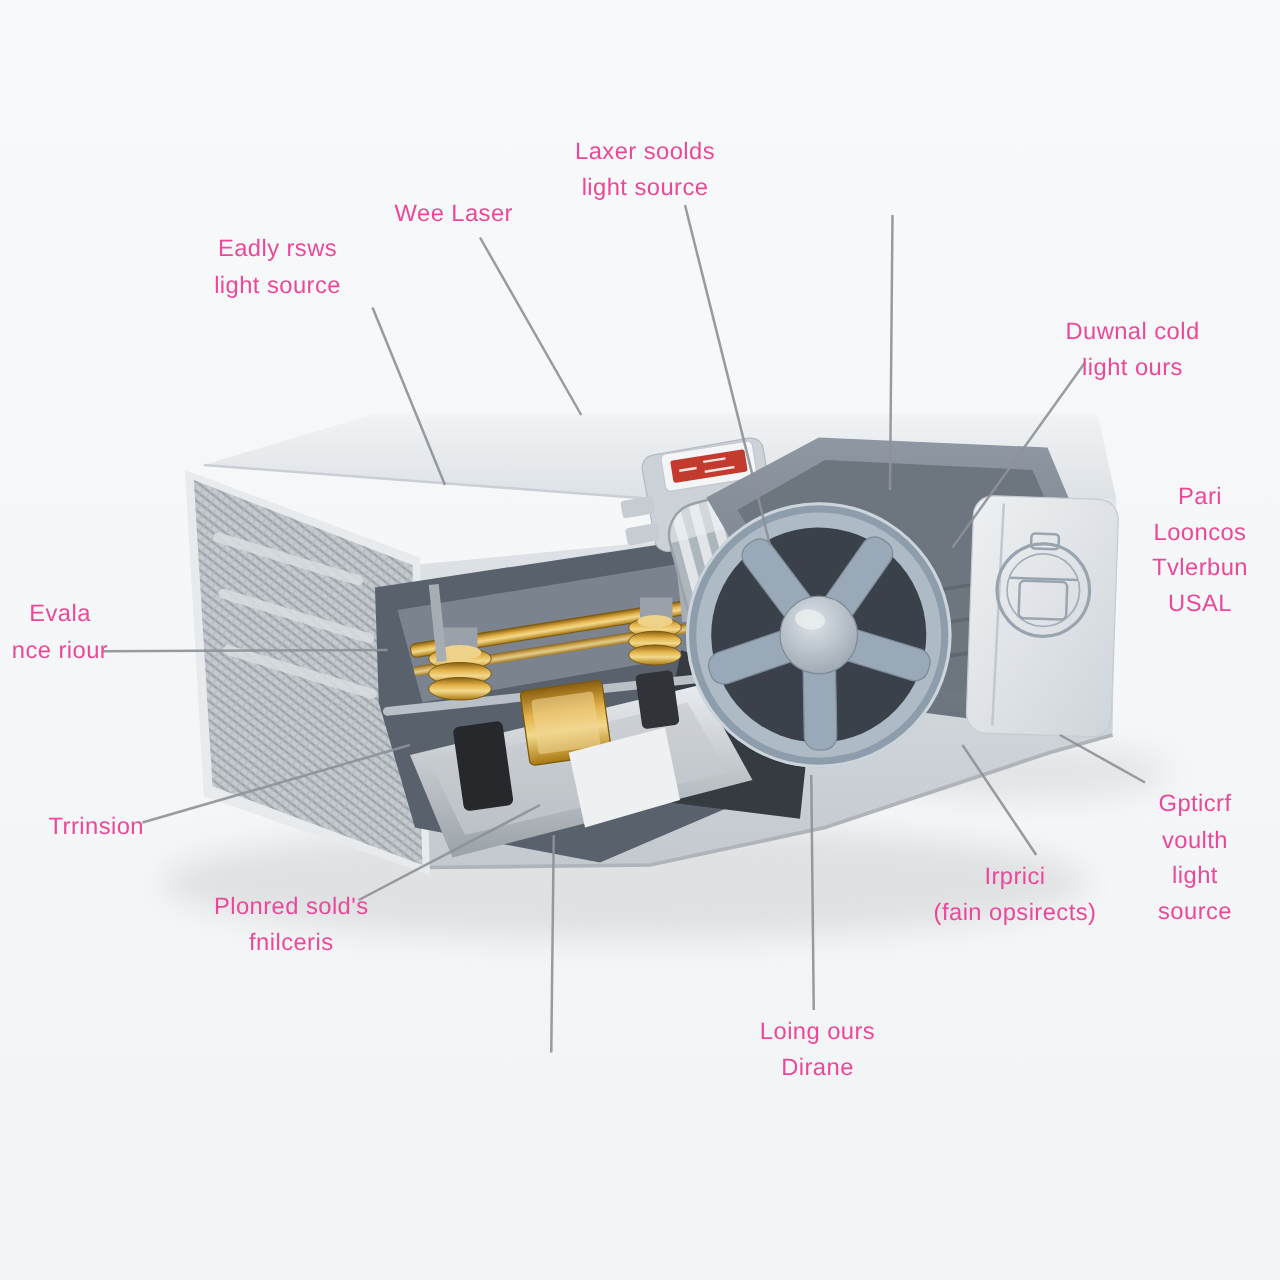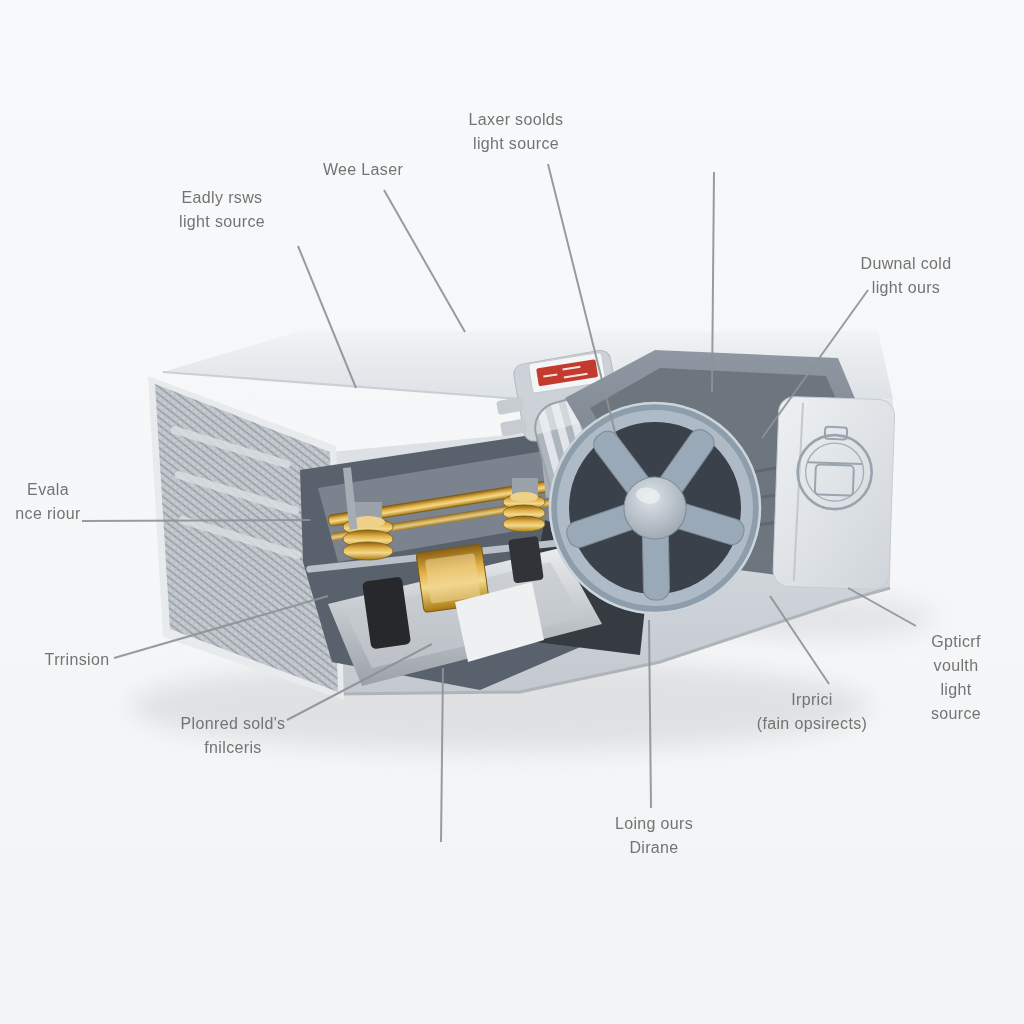--- a/index.html
+++ b/index.html
@@ -9,24 +9,24 @@
     font-family:"Liberation Sans",sans-serif;
     overflow:hidden;
   }
   .stage{position:relative;width:1024px;height:1024px;}
   .stage svg{position:absolute;left:0;top:0;}
   .lbl{
     position:absolute;
     transform:translateX(-50%);
     white-space:pre-line;
     text-align:center;
-    font-size:16px;
+    font-size:19px;
     line-height:1.5;
     letter-spacing:.35px;
-    color:#737373;
+    color:#ec4899;
     font-weight:400;
   }
 </style>
 </head>
 <body>
 
 <div class="stage">
 
   <svg width="1024" height="1024" viewBox="0 0 1024 1024">
     <defs>
@@ -224,20 +224,23 @@
     </g>
   </svg>
 
   <div class="lbl" style="left:222px;top:186px">Eadly rsws
 light source</div>
   <div class="lbl" style="left:363px;top:158px">Wee Laser</div>
   <div class="lbl" style="left:516px;top:108px">Laxer soolds
 light source</div>
   <div class="lbl" style="left:906px;top:252px">Duwnal cold
 light ours</div>
+  <div class="lbl" style="left:960px;top:384px">Pari
+Looncos
+Tvlerbun USAL</div>
   <div class="lbl" style="left:48px;top:478px">Evala
 nce riour</div>
   <div class="lbl" style="left:77px;top:648px">Trrinsion</div>
   <div class="lbl" style="left:233px;top:712px">Plonred sold's
 fnilceris</div>
   <div class="lbl" style="left:654px;top:812px">Loing ours
 Dirane</div>
   <div class="lbl" style="left:812px;top:688px">Irprici
 (fain opsirects)</div>
   <div class="lbl" style="left:956px;top:630px">Gpticrf voulth

